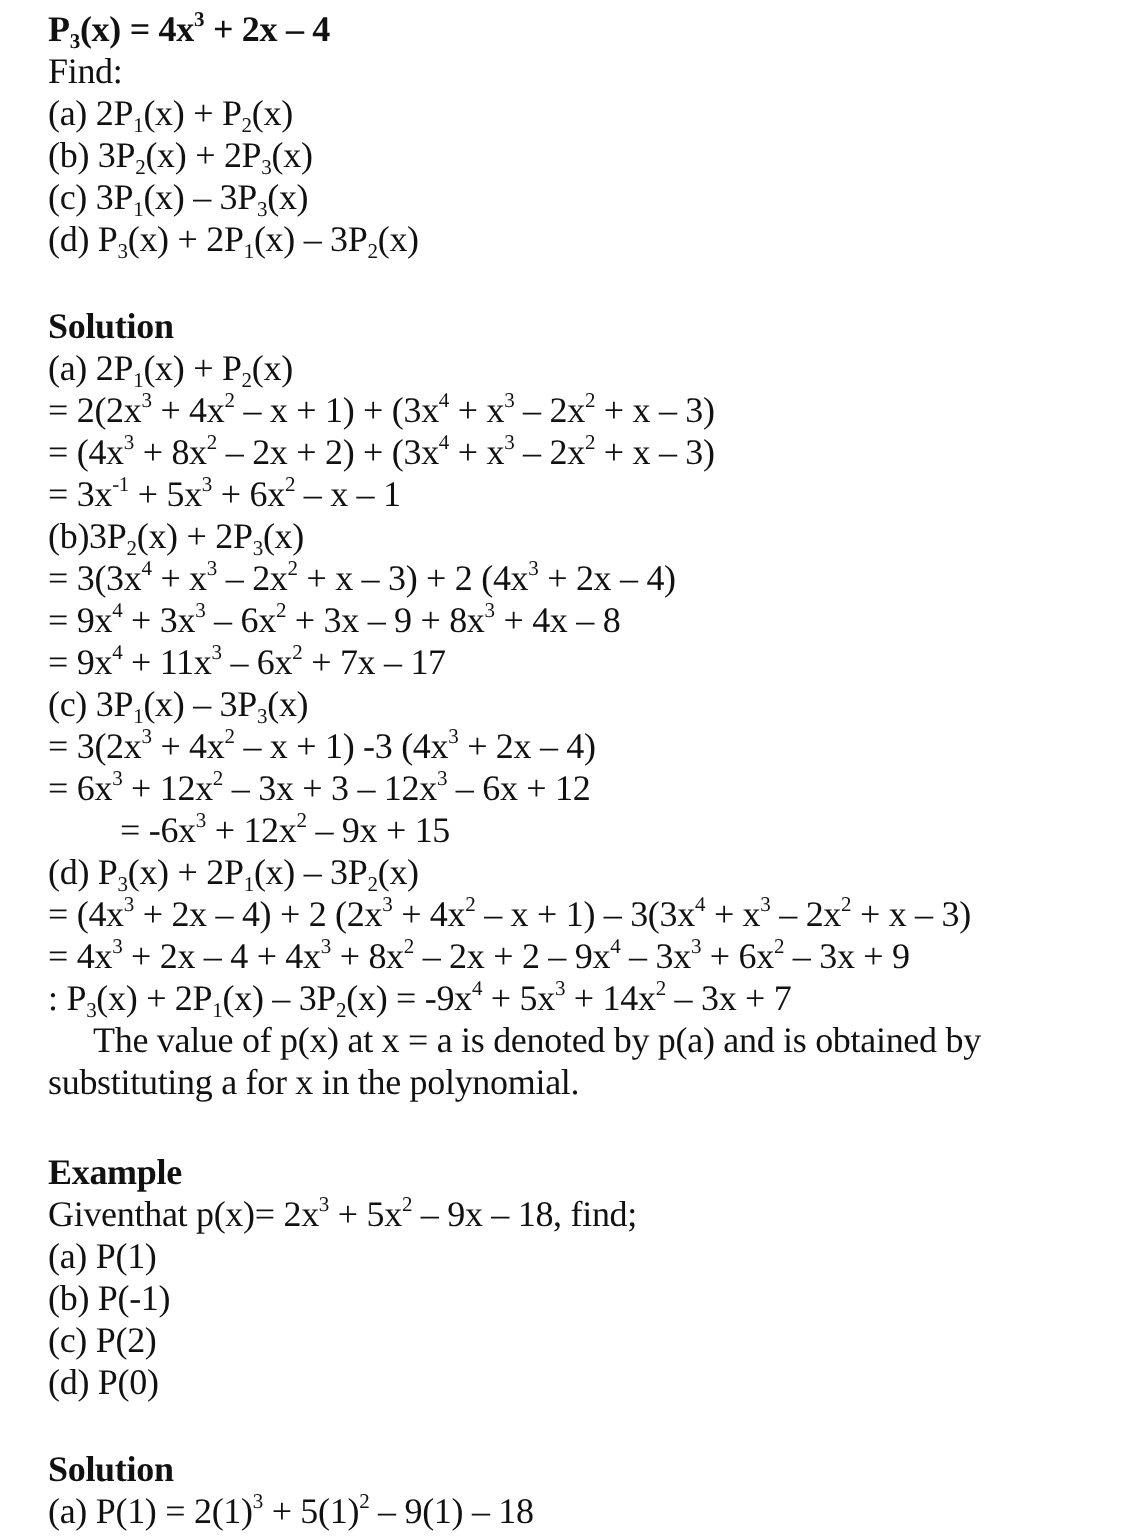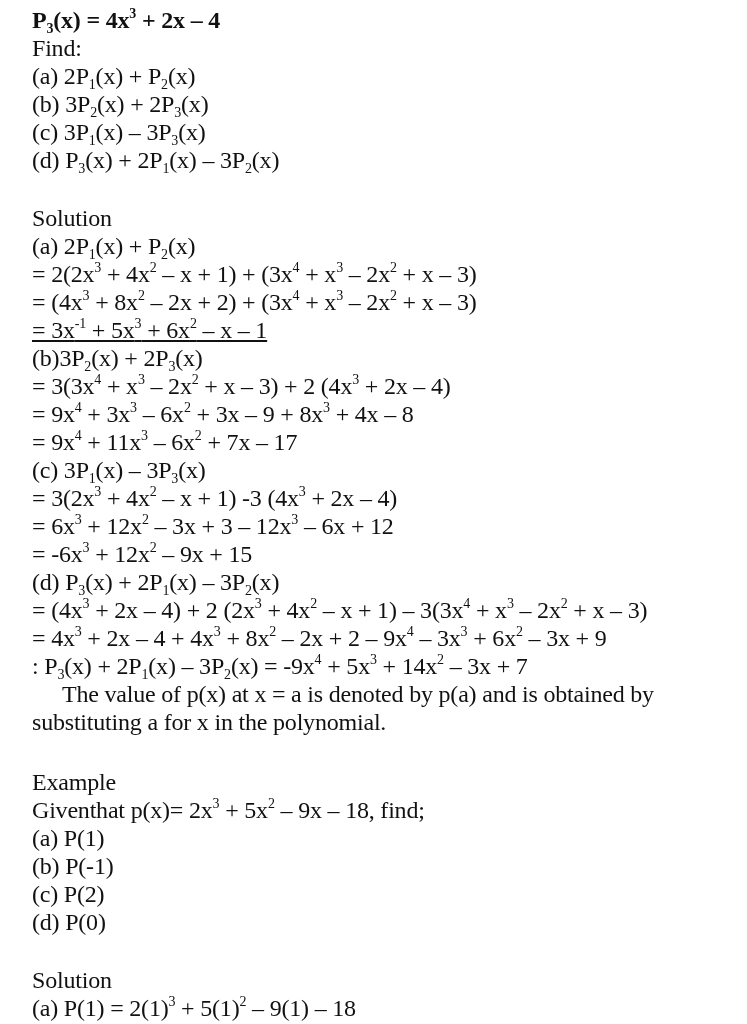--- a/index.html
+++ b/index.html
@@ -1,45 +1,45 @@
 <!DOCTYPE html>
 <html><head>
 <meta charset="utf-8">
 <style>
   html, body { margin: 0; padding: 0; background: #ffffff; }
   body { width: 747px; height: 1024px; overflow: hidden; position: relative; }
   .page { position: absolute; left: 32px; top: 0; width: 700px; font-family: "Liberation Serif", "DejaVu Serif", serif; font-size: 24px; color: #111111; }
   .line { position: absolute; left: 0; white-space: nowrap; line-height: 28px; height: 28px; letter-spacing: -0.2px; }
-  .line.bold { font-weight: normal; }
+  .line.bold { font-weight: bold; }
   sup { font-size: 14px; vertical-align: 0; position: relative; top: -10px; }
   sub { font-size: 14px; vertical-align: 0; position: relative; top: 5px; }
 </style>
 </head>
 <body>
 
 <div class="page" id="doc">
     <div class="line" style="top: 6px; font-weight: bold;"><span>P</span><sub>3</sub><span>(x) = 4x</span><sup>3</sup><span> + 2x – 4</span></div>
     <div class="line" style="top: 34px;"><span>Find:</span></div>
     <div class="line" style="top: 62px;"><span>(a) 2P</span><sub>1</sub><span>(x) + P</span><sub>2</sub><span>(x)</span></div>
     <div class="line" style="top: 90px;"><span>(b) 3P</span><sub>2</sub><span>(x) + 2P</span><sub>3</sub><span>(x)</span></div>
     <div class="line" style="top: 118px;"><span>(c) 3P</span><sub>1</sub><span>(x) – 3P</span><sub>3</sub><span>(x)</span></div>
     <div class="line" style="top: 146px;"><span>(d) P</span><sub>3</sub><span>(x) + 2P</span><sub>1</sub><span>(x) – 3P</span><sub>2</sub><span>(x)</span></div>
     <div class="line bold" style="top: 204px;"><span>Solution</span></div>
     <div class="line" style="top: 232px;"><span>(a) 2P</span><sub>1</sub><span>(x) + P</span><sub>2</sub><span>(x)</span></div>
     <div class="line" style="top: 260px;"><span>= 2(2x</span><sup>3</sup><span> + 4x</span><sup>2</sup><span> – x + 1) + (3x</span><sup>4</sup><span> + x</span><sup>3</sup><span> – 2x</span><sup>2</sup><span> + x – 3)</span></div>
     <div class="line" style="top: 288px;"><span>= (4x</span><sup>3</sup><span> + 8x</span><sup>2</sup><span> – 2x + 2) + (3x</span><sup>4</sup><span> + x</span><sup>3</sup><span> – 2x</span><sup>2</sup><span> + x – 3)</span></div>
-    <div class="line" style="top: 316px; text-decoration: underline;"><span>= 3x</span><sup>-1</sup><span> + 5x</span><sup>3</sup><span> + 6x</span><sup>2</sup><span> – x – 1</span></div>
+    <div class="line" style="top: 316px;"><span>= 3x</span><sup>-1</sup><span> + 5x</span><sup>3</sup><span> + 6x</span><sup>2</sup><span> – x – 1</span></div>
     <div class="line" style="top: 344px;"><span>(b)3P</span><sub>2</sub><span>(x) + 2P</span><sub>3</sub><span>(x)</span></div>
     <div class="line" style="top: 372px;"><span>= 3(3x</span><sup>4</sup><span> + x</span><sup>3</sup><span> – 2x</span><sup>2</sup><span> + x – 3) + 2 (4x</span><sup>3</sup><span> + 2x – 4)</span></div>
     <div class="line" style="top: 400px; text-align: center;"><span>= 9x</span><sup>4</sup><span> + 3x</span><sup>3</sup><span> – 6x</span><sup>2</sup><span> + 3x – 9 + 8x</span><sup>3</sup><span> + 4x – 8</span></div>
     <div class="line" style="top: 428px;"><span>= 9x</span><sup>4</sup><span> + 11x</span><sup>3</sup><span> – 6x</span><sup>2</sup><span> + 7x – 17</span></div>
     <div class="line" style="top: 456px;"><span>(c) 3P</span><sub>1</sub><span>(x) – 3P</span><sub>3</sub><span>(x)</span></div>
     <div class="line" style="top: 484px;"><span>= 3(2x</span><sup>3</sup><span> + 4x</span><sup>2</sup><span> – x + 1) -3 (4x</span><sup>3</sup><span> + 2x – 4)</span></div>
     <div class="line" style="top: 512px;"><span>= 6x</span><sup>3</sup><span> + 12x</span><sup>2</sup><span> – 3x + 3 – 12x</span><sup>3</sup><span> – 6x + 12</span></div>
-    <div class="line" style="top: 540px;"><span>= -6x</span><sup>3</sup><span> + 12x</span><sup>2</sup><span> – 9x + 15</span></div>
+    <div class="line" style="top: 540px; margin-left: 48px;"><span>= -6x</span><sup>3</sup><span> + 12x</span><sup>2</sup><span> – 9x + 15</span></div>
     <div class="line" style="top: 568px;"><span>(d) P</span><sub>3</sub><span>(x) + 2P</span><sub>1</sub><span>(x) – 3P</span><sub>2</sub><span>(x)</span></div>
     <div class="line" style="top: 596px;"><span>= (4x</span><sup>3</sup><span> + 2x – 4) + 2 (2x</span><sup>3</sup><span> + 4x</span><sup>2</sup><span> – x + 1) – 3(3x</span><sup>4</sup><span> + x</span><sup>3</sup><span> – 2x</span><sup>2</sup><span> + x – 3)</span></div>
     <div class="line" style="top: 624px;"><span>= 4x</span><sup>3</sup><span> + 2x – 4 + 4x</span><sup>3</sup><span> + 8x</span><sup>2</sup><span> – 2x + 2 – 9x</span><sup>4</sup><span> – 3x</span><sup>3</sup><span> + 6x</span><sup>2</sup><span> – 3x + 9</span></div>
     <div class="line" style="top: 652px;"><span>: P</span><sub>3</sub><span>(x) + 2P</span><sub>1</sub><span>(x) – 3P</span><sub>2</sub><span>(x) = -9x</span><sup>4</sup><span> + 5x</span><sup>3</sup><span> + 14x</span><sup>2</sup><span> – 3x + 7</span></div>
     <div class="line" style="top: 680px; margin-left: 30px;"><span>The value of p(x) at x = a is denoted by p(a) and is obtained by</span></div>
     <div class="line" style="top: 708px;"><span>substituting a for x in the polynomial.</span></div>
     <div class="line bold" style="top: 768px;"><span>Example</span></div>
     <div class="line" style="top: 796px;"><span>Giventhat p(x)= 2x</span><sup>3</sup><span> + 5x</span><sup>2</sup><span> – 9x – 18, find;</span></div>
     <div class="line" style="top: 824px;"><span>(a) P(1)</span></div>
     <div class="line" style="top: 852px;"><span>(b) P(-1)</span></div>

